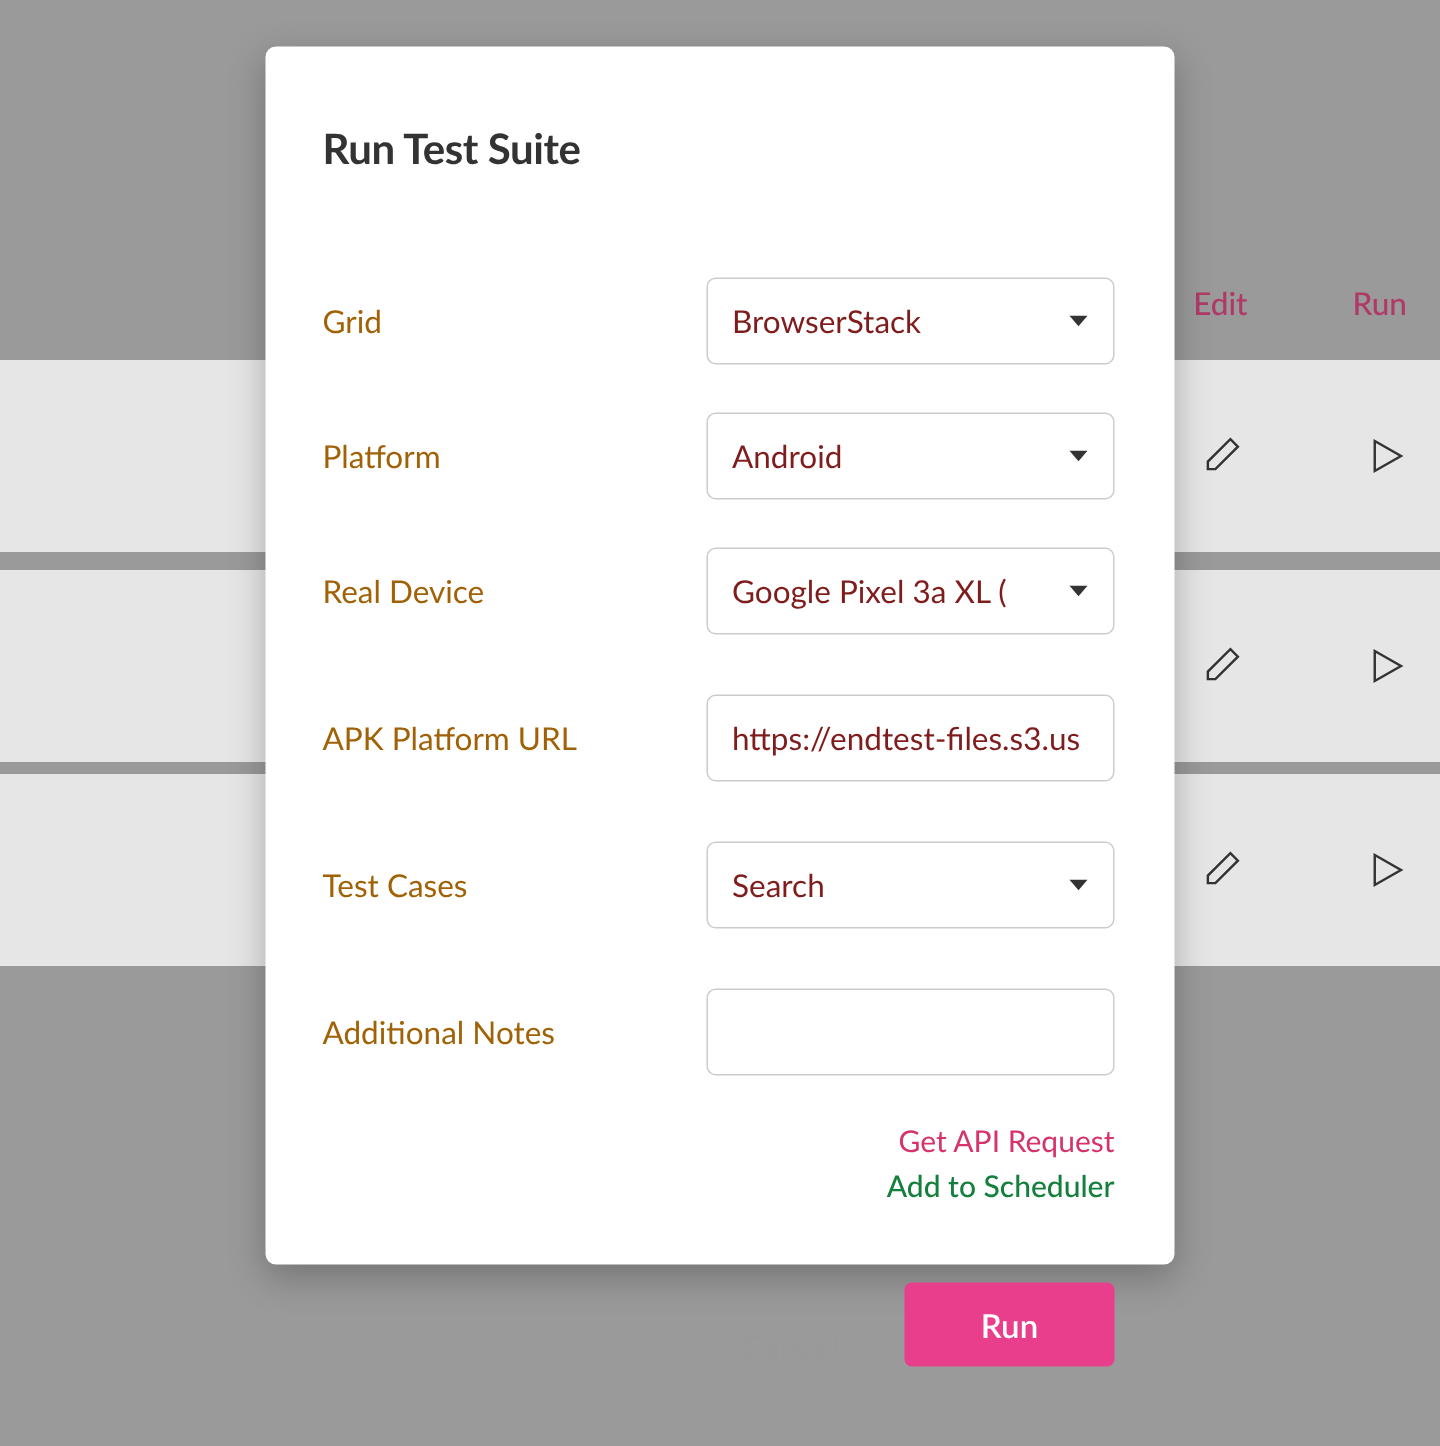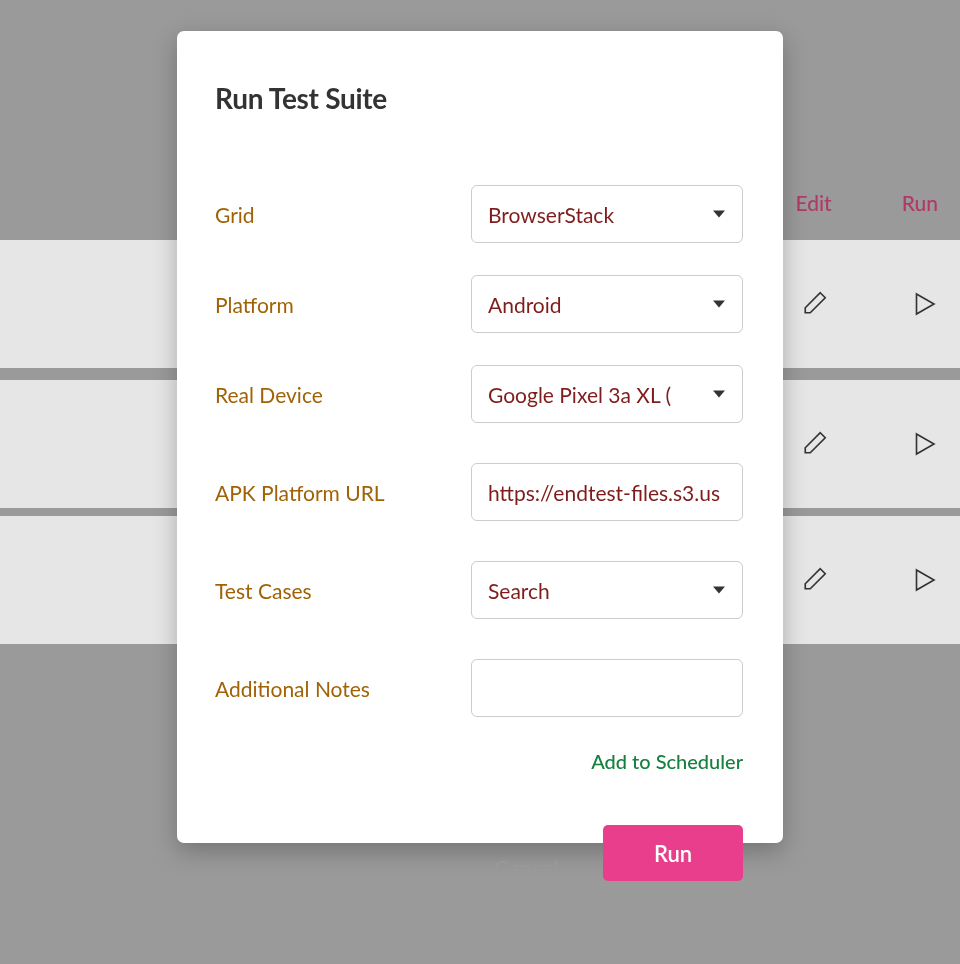--- a/index.html
+++ b/index.html
@@ -240,20 +240,21 @@
     </div>
 
     <div class="form-row">
       <div class="form-label">Additional Notes</div>
       <div class="form-control">
         <input class="text-input" value="" style="">
       </div>
     </div>
 
     <div class="links">
+      <span class="link link-pink">Get API Request</span>
       <span class="link link-purple">Add to Scheduler</span>
     </div>
   </div>
 
   <div class="footer">
     <button class="btn-cancel">Cancel</button>
     <button class="btn-run">Run</button>
   </div>
 </div>
 

